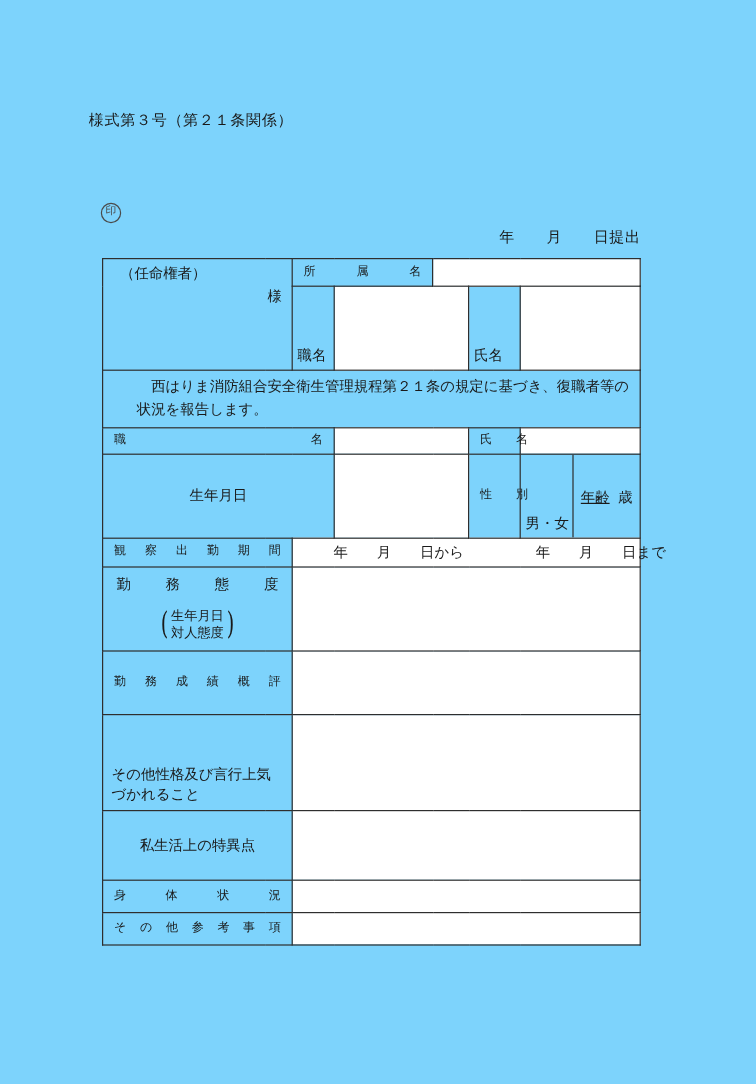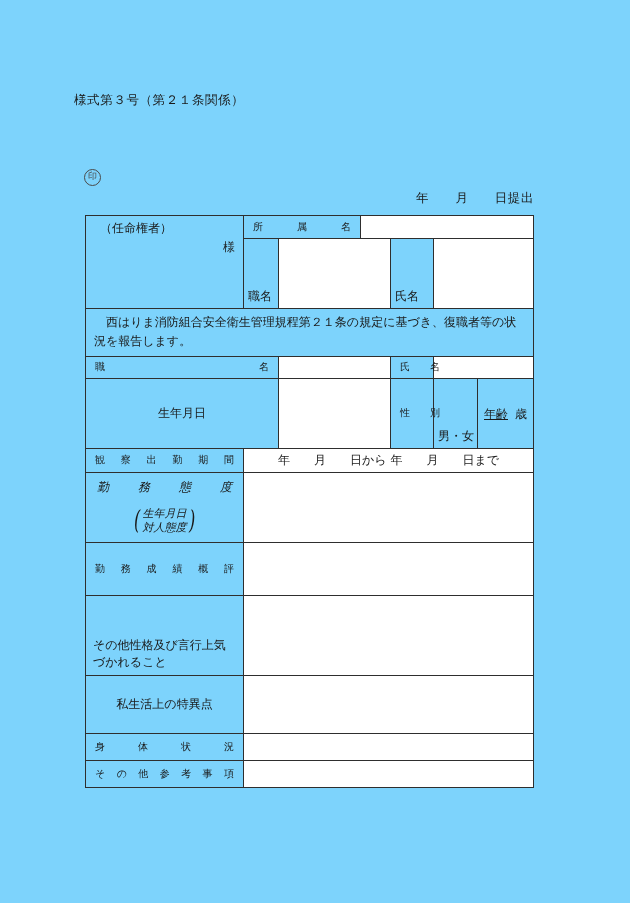--- a/index.html
+++ b/index.html
@@ -116,41 +116,41 @@
     text-align: right;
     padding: 1px 8px 4px 0;
     font-size: 12px;
   }
 
   .statement {
     padding: 4px 8px 5px 8px;
     font-size: 12px;
     line-height: 1.55;
     text-indent: 1em;
+    margin-left: 20px;
   }
 
   .age-cell {
     position: relative;
     padding: 3px 6px;
   }
   .age-cell .age-label { float: left; text-decoration: underline; }
   .age-cell .age-unit { float: right; }
 
   .period-line {
     display: block;
     padding: 3px 4px;
     white-space: nowrap;
     font-size: 12px;
   }
   .period-line .seg1 { margin-left: 30px; }
-  .period-line .seg2 { }
+  .period-line .seg2 { margin-left: 56px; }
 
   .attitude-label {
     padding: 6px 9px 8px 9px;
-    font-style: italic;
   }
   .attitude-title {
     display: block;
     text-align: justify;
     text-align-last: justify;
     white-space: nowrap;
     padding: 0 2px;
     font-size: 12px;
   }
   .attitude-note {

